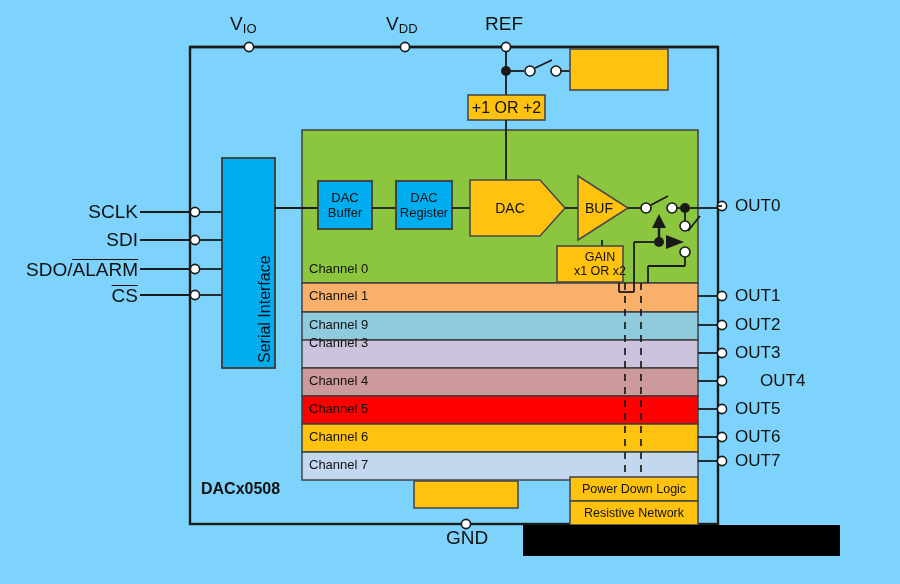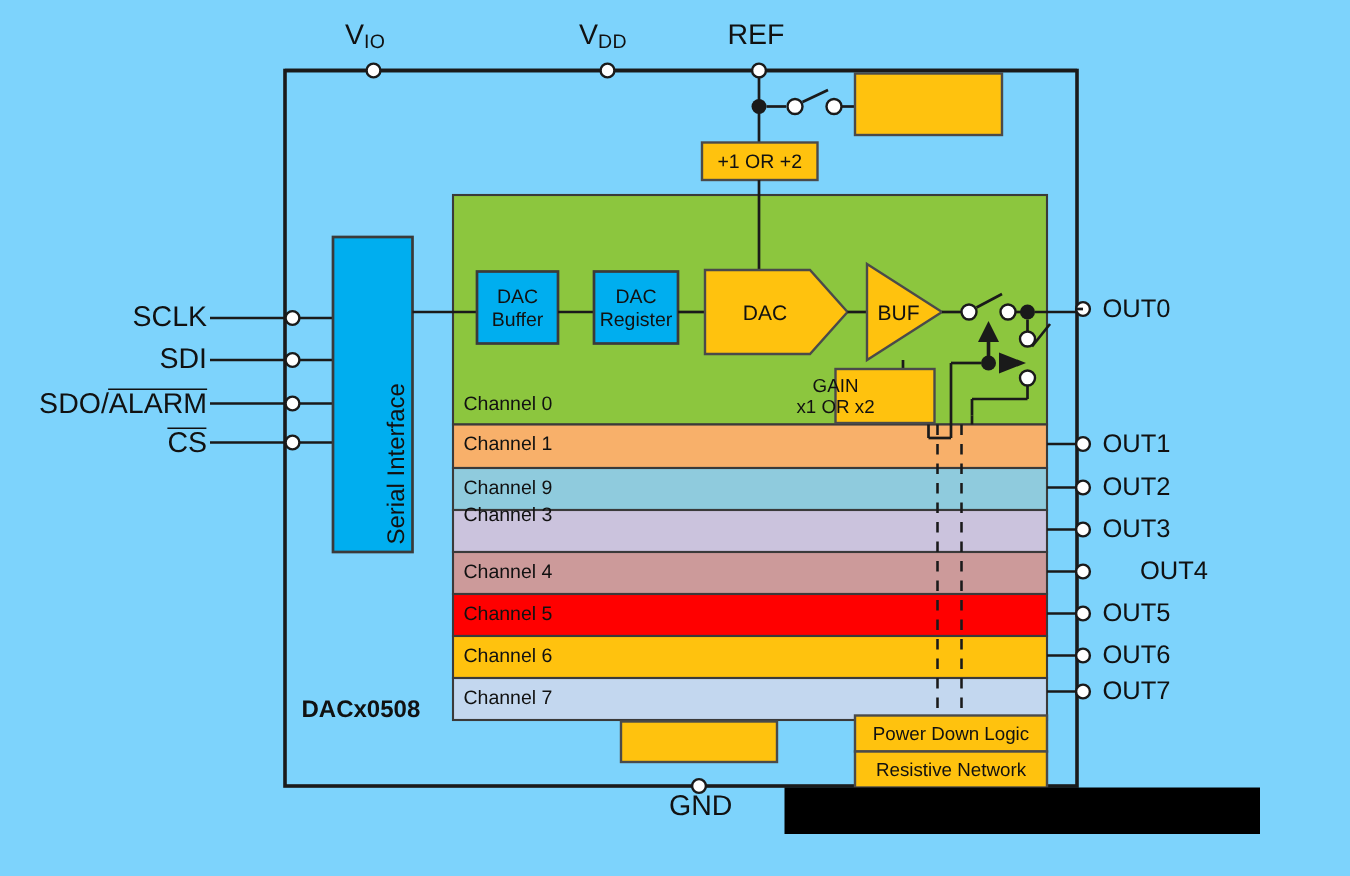--- a/index.html
+++ b/index.html
@@ -228,25 +228,25 @@
   <div class="ctrbox boxlabel blue" style="left:318px; top:181px; width:54px; height:48px;">
     <span>DAC</span>
     <span>Buffer</span>
   </div>
   <div class="ctrbox boxlabel blue" style="left:396px; top:181px; width:56px; height:48px;">
     <span>DAC</span>
     <span>Register</span>
   </div>
   <div class="ctrbox boxlabel" style="left:470px; top:196px; width:80px; height:24px; font-size:14px;">DAC</div>
   <div class="ctrbox boxlabel" style="left:578px; top:196px; width:42px; height:24px; font-size:14px;">BUF</div>
-  <div class="ctrbox boxlabel" style="left:524px; top:246px; width:66px; height:36px;">
+  <div class="ctrbox boxlabel" style="left:567px; top:246px; width:66px; height:36px;">
     <span>GAIN</span>
     <span>x1 OR x2</span>
   </div>
-  <div class="ctrbox boxlabel" style="left:468px; top:95px; width:77px; height:25px; font-size:13px;">+1 OR +2</div>
+  <div class="ctrbox boxlabel" style="left:468px; top:95px; width:77px; height:25px; font-size:16px;">+1 OR +2</div>
   <div class="ctrbox boxlabel" style="left:570px; top:477px; width:128px; height:24px; font-size:12.5px;text-align:center;">Power Down Logic</div>
   <div class="ctrbox boxlabel" style="left:570px; top:501px; width:128px; height:24px; font-size:12.5px;">Resistive Network</div>
 
   <div class="lbl chlabel" style="left:309px; top:262px;">Channel 0</div>
   <div class="lbl chlabel" style="left:309px; top:289px;">Channel 1</div>
   <div class="lbl chlabel" style="left:309px; top:318px;">Channel 9</div>
   <div class="lbl chlabel" style="left:309px; top:336px;">Channel 3</div>
   <div class="lbl chlabel" style="left:309px; top:374px;">Channel 4</div>
   <div class="lbl chlabel" style="left:309px; top:402px;">Channel 5</div>
   <div class="lbl chlabel" style="left:309px; top:430px;">Channel 6</div>
@@ -254,19 +254,19 @@
 
   <div class="lbl outlabel" style="left:735px; top:197px;">OUT0</div>
   <div class="lbl outlabel" style="left:735px; top:287px;">OUT1</div>
   <div class="lbl outlabel" style="left:735px; top:316px;">OUT2</div>
   <div class="lbl outlabel" style="left:735px; top:344px;">OUT3</div>
   <div class="lbl outlabel" style="left:760px; top:372px;">OUT4</div>
   <div class="lbl outlabel" style="left:735px; top:400px;">OUT5</div>
   <div class="lbl outlabel" style="left:735px; top:428px;">OUT6</div>
   <div class="lbl outlabel" style="left:735px; top:452px;">OUT7</div>
 
-  <div class="lbl devlabel" style="left:201px; top:466px;text-align:right;">DACx0508</div>
+  <div class="lbl devlabel" style="left:201px; top:481px;text-align:right;">DACx0508</div>
 
   <div class="lbl pinlabel" style="left:446px; top:528px;">GND</div>
 
   <div class="redact" style="left:523px; top:525px; width:317px; height:31px;"></div>
 
 </div>
 
 </body></html>

